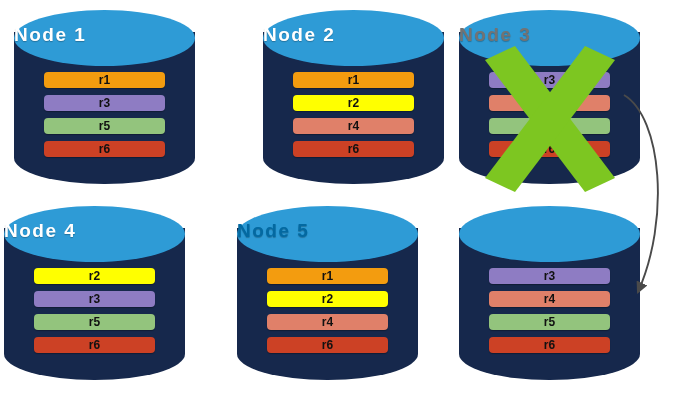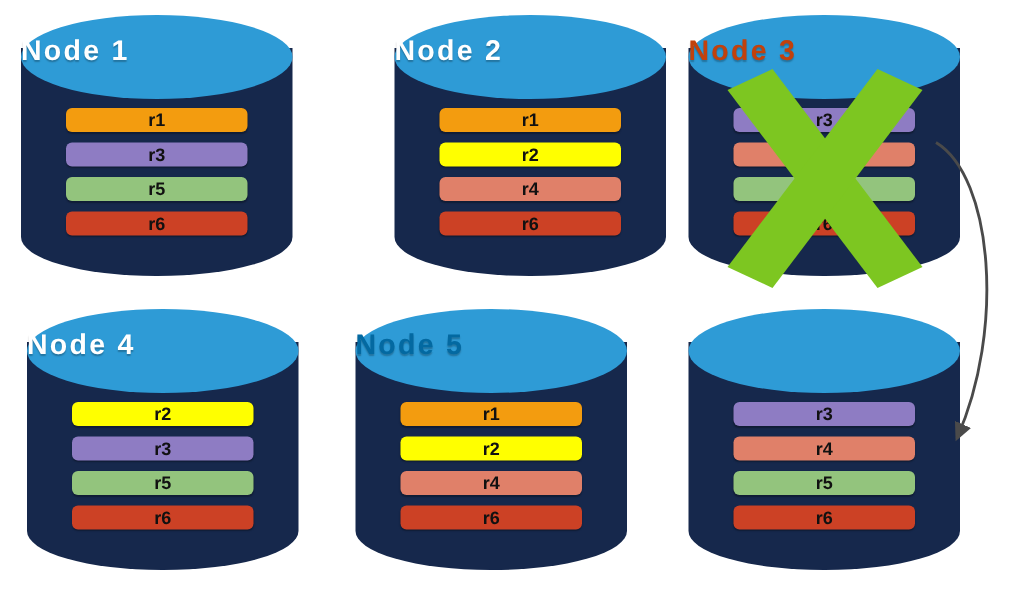--- a/index.html
+++ b/index.html
@@ -144,36 +144,36 @@
       <div class="record" style="background: rgb(243, 156, 15);">r1</div>
       <div class="record" style="background: rgb(255, 255, 0);">r2</div>
       <div class="record" style="background: rgb(224, 128, 105);">r4</div>
       <div class="record" style="background: rgb(204, 65, 37);">r6</div>
     </div>
   </div>
 
   <div class="node" style="left:459px; top:10px;">
     <div class="cyl-body" style="background: rgb(22, 40, 76);"></div>
     <div class="cyl-top" style="background: rgb(46, 155, 214);"></div>
-    <div class="node-label" style="color: #c2410c;">Node 3</div>
+    <div class="node-label" style="color: #737373;">Node 3</div>
     <div class="records">
       <div class="record" style="background: rgb(142, 124, 195);">r3</div>
       <div class="record" style="background: rgb(224, 128, 105);">r4</div>
       <div class="record" style="background: rgb(147, 196, 125);">r5</div>
       <div class="record" style="background: rgb(204, 65, 37);">r6</div>
     </div>
     <svg class="fail-cross" style="left:20px; top:36px;" width="142" height="146" viewBox="0 0 142 146">
       <g id="cross-group">
         <polygon id="cross-stroke-a" points="6,14 36,0 136,132 106,146" fill="#7DC621"></polygon>
         <polygon id="cross-stroke-b" points="106,0 136,14 36,146 6,132" fill="#7DC621"></polygon>
       </g>
     </svg>
   </div>
 
-  <div class="node" style="left:18px; top:206px;">
+  <div class="node" style="left:4px; top:206px;">
     <div class="cyl-body" style="background: rgb(22, 40, 76);"></div>
     <div class="cyl-top" style="background: rgb(46, 155, 214);"></div>
     <div class="node-label" style="color: rgb(255, 255, 255);">Node 4</div>
     <div class="records">
       <div class="record" style="background: rgb(255, 255, 0);">r2</div>
       <div class="record" style="background: rgb(142, 124, 195);">r3</div>
       <div class="record" style="background: rgb(147, 196, 125);">r5</div>
       <div class="record" style="background: rgb(204, 65, 37);">r6</div>
     </div>
   </div>

